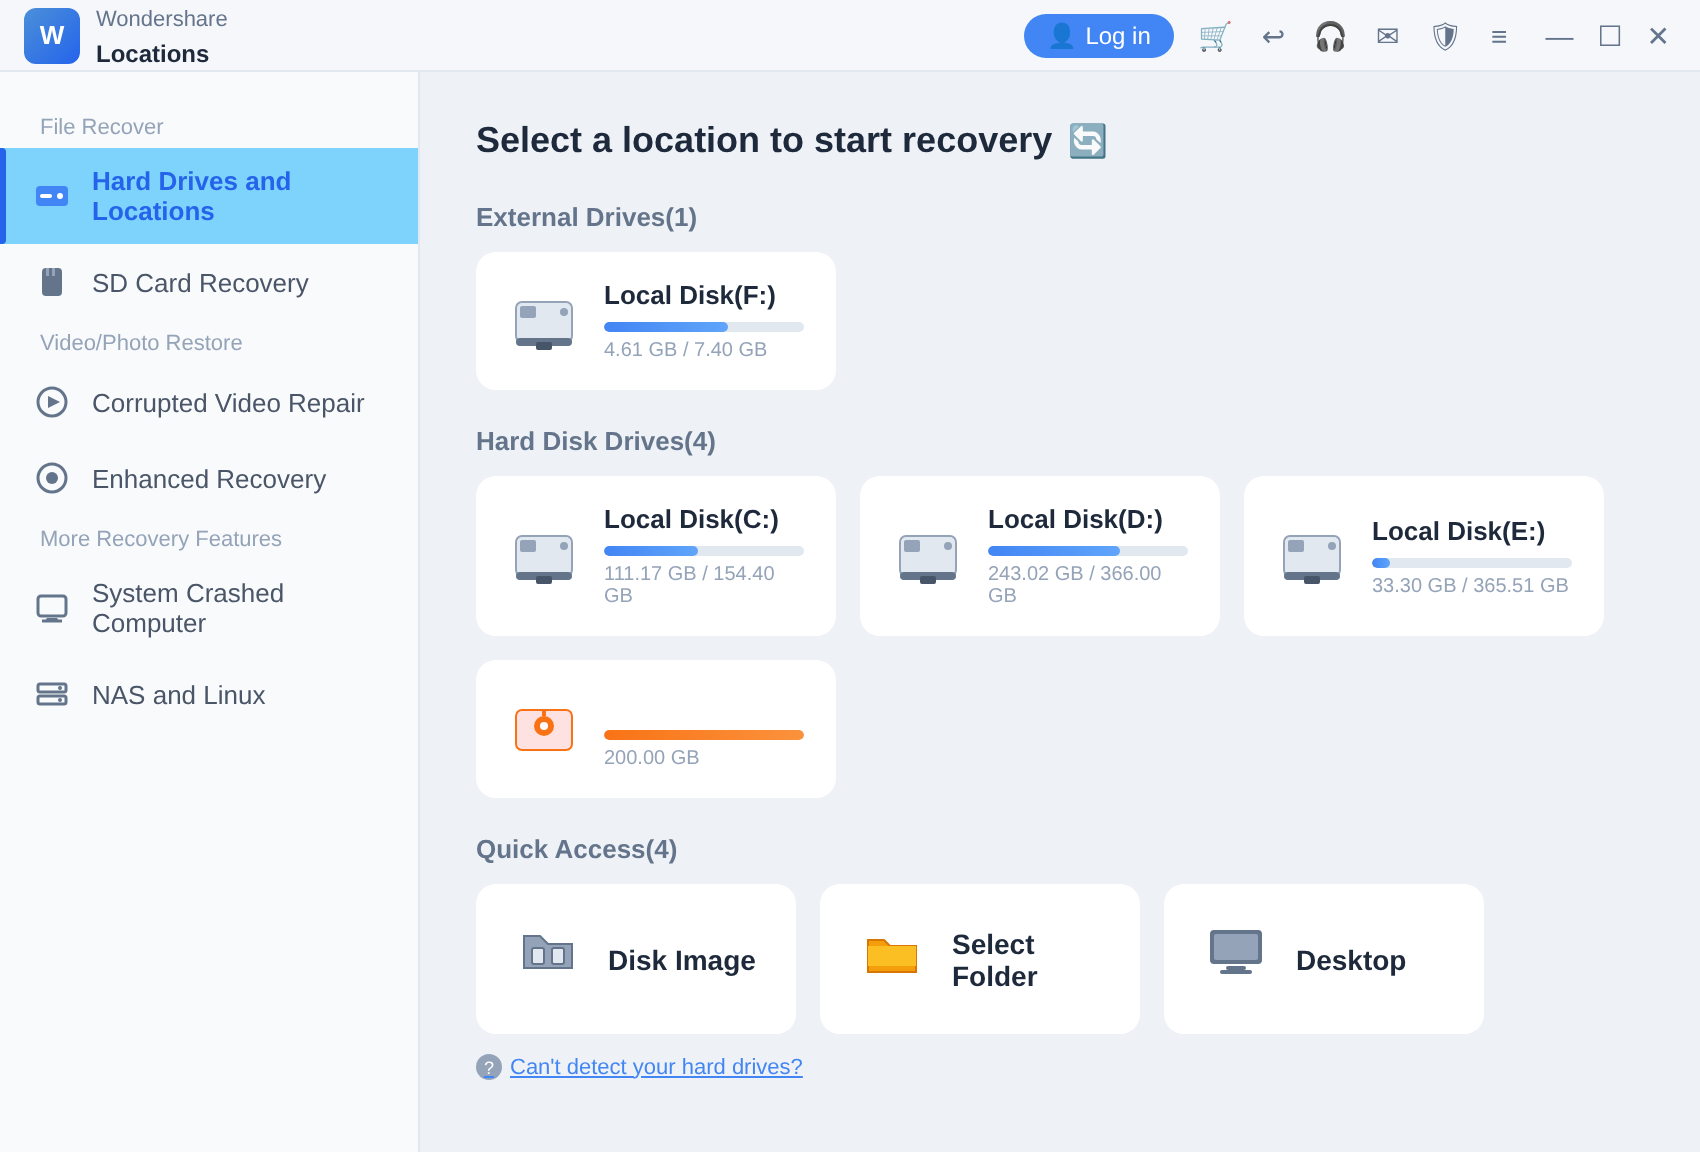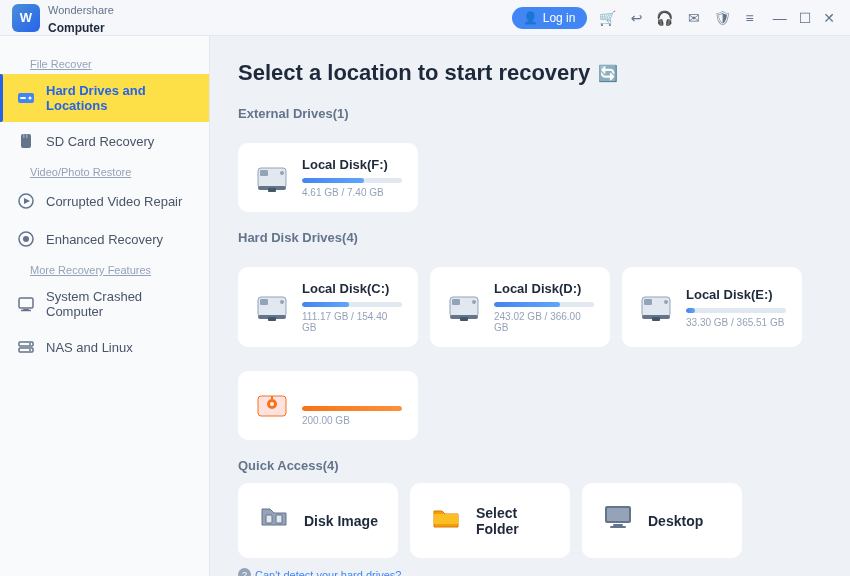--- a/index.html
+++ b/index.html
@@ -47,38 +47,37 @@
       width: 210px;
       background: #f8fafc;
       border-right: 1px solid #e2e8f0;
       padding: 16px 0;
       flex-shrink: 0;
       overflow-y: auto;
     }
     .sidebar-section-label {
       font-size: 11px;
       color: #94a3b8;
-      padding: 6px 16px 4px 30px;
+      padding: 6px 16px 4px 20px;
       font-weight: 500;
-      text-decoration: underline;
     }
     .sidebar-item {
       display: flex;
       align-items: center;
       gap: 10px;
       padding: 9px 16px;
       cursor: pointer;
       border-radius: 0;
       position: relative;
       font-size: 13px;
       color: #4a5568;
       transition: background 0.15s;
     }
     .sidebar-item.active {
-      background: #fde047;
+      background: #7dd3fc;
       color: #2563eb;
       font-weight: 600;
     }
     .sidebar-item.active::before {
       content: '';
       position: absolute;
       left: 0; top: 0; bottom: 0;
       width: 3px;
       background: #2563eb;
       border-radius: 0 2px 2px 0;
@@ -91,42 +90,42 @@
       background: #eef2f7;
       padding: 24px 28px;
       overflow-y: auto;
     }
     .page-header {
       display: flex;
       align-items: center;
       gap: 8px;
       margin-bottom: 20px;
     }
-    .page-title { font-size: 22px; font-weight: 700; color: #1e293b; }
+    .page-title { font-size: 18px; font-weight: 700; color: #1e293b; }
     .refresh-icon { color: #4285f4; font-size: 16px; cursor: pointer; }
 
     
     .section { margin-bottom: 18px; }
     .section-label { font-size: 13px; color: #64748b; margin-bottom: 10px; font-weight: 700; }
 
     
     .cards-row { display: flex; gap: 12px; flex-wrap: wrap; }
     .drive-card {
       background: white;
       border-radius: 10px;
       padding: 14px 16px;
       display: flex;
       align-items: center;
       gap: 12px;
       cursor: pointer;
       transition: box-shadow 0.15s;
       min-width: 160px;
       flex: 0 0 auto;
     }
-    .drive-card-wide { width: 180px; margin-top: 12px; }
+    .drive-card-wide { width: 180px; }
     .drive-card-icon { width: 36px; height: 36px; display: flex; align-items: center; justify-content: center; font-size: 26px; flex-shrink: 0; }
     .drive-card-info { flex: 1; min-width: 0; }
     .drive-card-name { font-size: 13px; font-weight: 600; color: #1e293b; margin-bottom: 6px; white-space: nowrap; }
     .progress-bar { height: 5px; border-radius: 3px; background: #e2e8f0; margin-bottom: 4px; overflow: hidden; }
     .progress-fill { height: 100%; border-radius: 3px; }
     .progress-blue { background: linear-gradient(90deg, #4285f4, #60a5fa); }
     .progress-orange { background: linear-gradient(90deg, #f97316, #fb923c); }
     .drive-card-size { font-size: 10px; color: #94a3b8; }
 
     
@@ -150,21 +149,21 @@
 </head>
 <body>
 
 <div class="title-bar">
   <div class="title-bar-left">
     <div class="app-logo">
       <span>W</span>
     </div>
     <div>
       <span style="font-size:11px;color:#64748b;">Wondershare</span><br>
-      <span style="font-size:12px;font-weight:700;color:#1e293b;">Computer</span>
+      <span style="font-size:12px;font-weight:700;color:#1e293b;">Locations</span>
     </div>
   </div>
   <div class="title-bar-right">
     <button class="login-btn">
       <span>👤</span>
       <span>Log in</span>
     </button>
     <span class="title-icon">🛒</span>
     <span class="title-icon">↩</span>
     <span class="title-icon">🎧</span>

